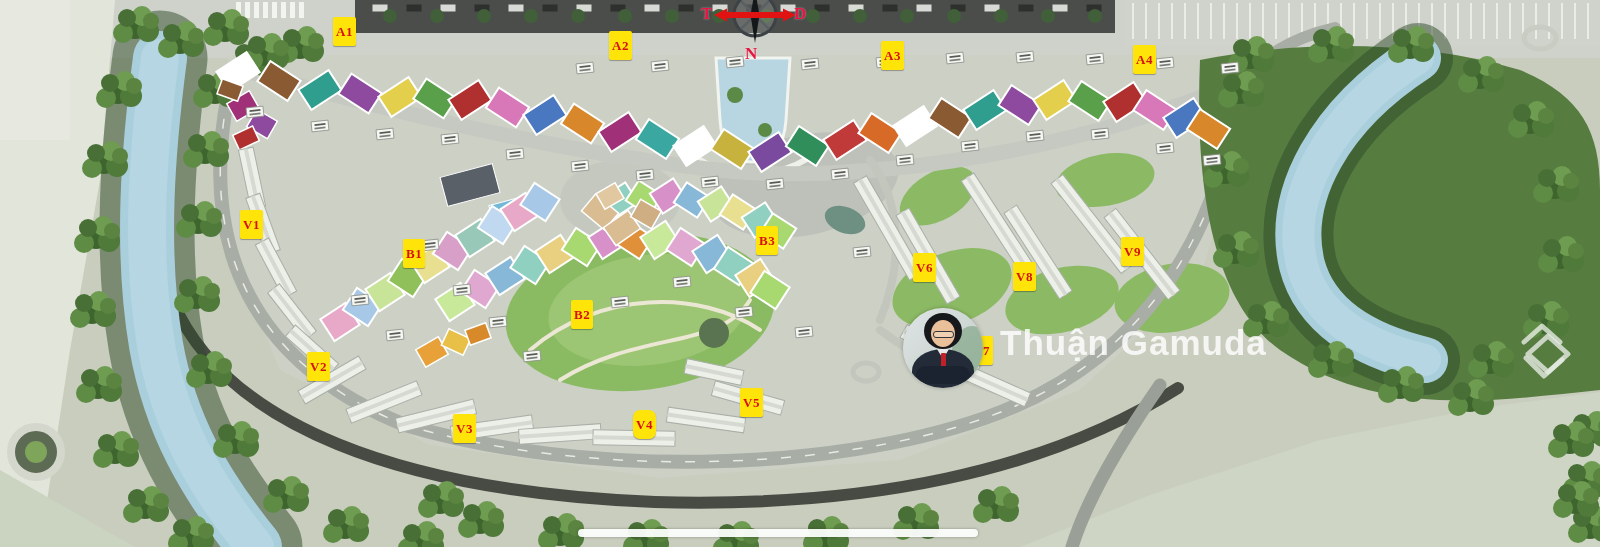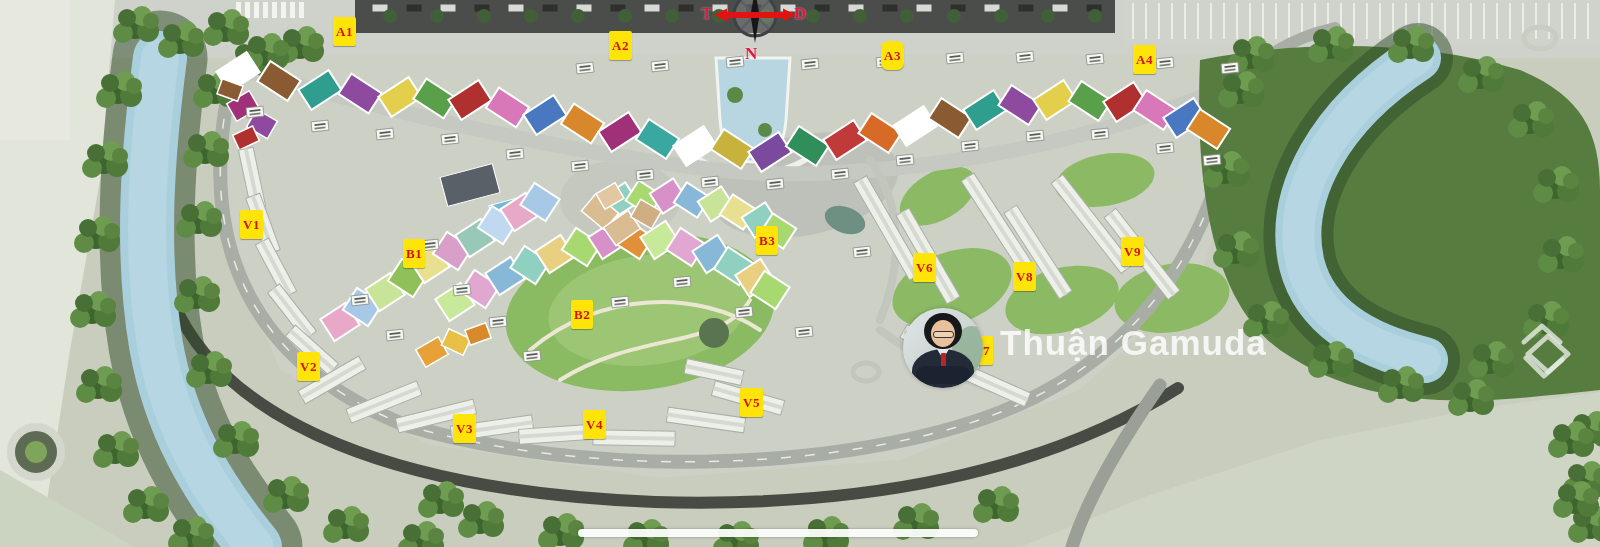--- a/index.html
+++ b/index.html
@@ -716,29 +716,29 @@
     <polygon points="65,-10 69.5,15 65,43 60.5,15" fill="#15181b"></polygon>
     <polygon points="24,15 37,8.5 37,12 93,12 93,8.5 106,15 93,21.5 93,18 37,18 37,21.5" fill="#e01212"></polygon>
   </svg>
   <span class="cdir cdir-w">T</span>
   <span class="cdir cdir-e">D</span>
   <span class="cdir cdir-s">N</span>
 
   <div id="labels">
       <span class="zone-label" style="left: 333px; top: 17px;">A1</span>
       <span class="zone-label" style="left: 609px; top: 31px;">A2</span>
-      <span class="zone-label" style="left: 881px; top: 41px; border-radius: 7px;">A3</span>
+      <span class="zone-label" style="left: 881px; top: 41px;">A3</span>
       <span class="zone-label" style="left: 1133px; top: 45px;">A4</span>
       <span class="zone-label" style="left: 403px; top: 239px;">B1</span>
       <span class="zone-label" style="left: 571px; top: 300px;">B2</span>
       <span class="zone-label" style="left: 756px; top: 226px;">B3</span>
       <span class="zone-label" style="left: 240px; top: 210px;">V1</span>
-      <span class="zone-label" style="left: 297px; top: 352px;">V2</span>
+      <span class="zone-label" style="left: 307px; top: 352px;">V2</span>
       <span class="zone-label" style="left: 453px; top: 400px; margin-top: 14px;">V3</span>
-      <span class="zone-label" style="left: 583px; top: 410px;">V4</span>
+      <span class="zone-label" style="left: 633px; top: 410px; border-radius: 7px;">V4</span>
       <span class="zone-label" style="left: 740px; top: 388px;">V5</span>
       <span class="zone-label" style="left: 913px; top: 253px;">V6</span>
       <span class="zone-label" style="left: 970px; top: 336px;">V7</span>
       <span class="zone-label" style="left: 1013px; top: 234px; margin-top: 28px;">V8</span>
       <span class="zone-label" style="left: 1121px; top: 237px;">V9</span>
     </div>
 
   <div class="avatar">
     <div class="av-green"></div>
     <div class="av-hair"></div>

